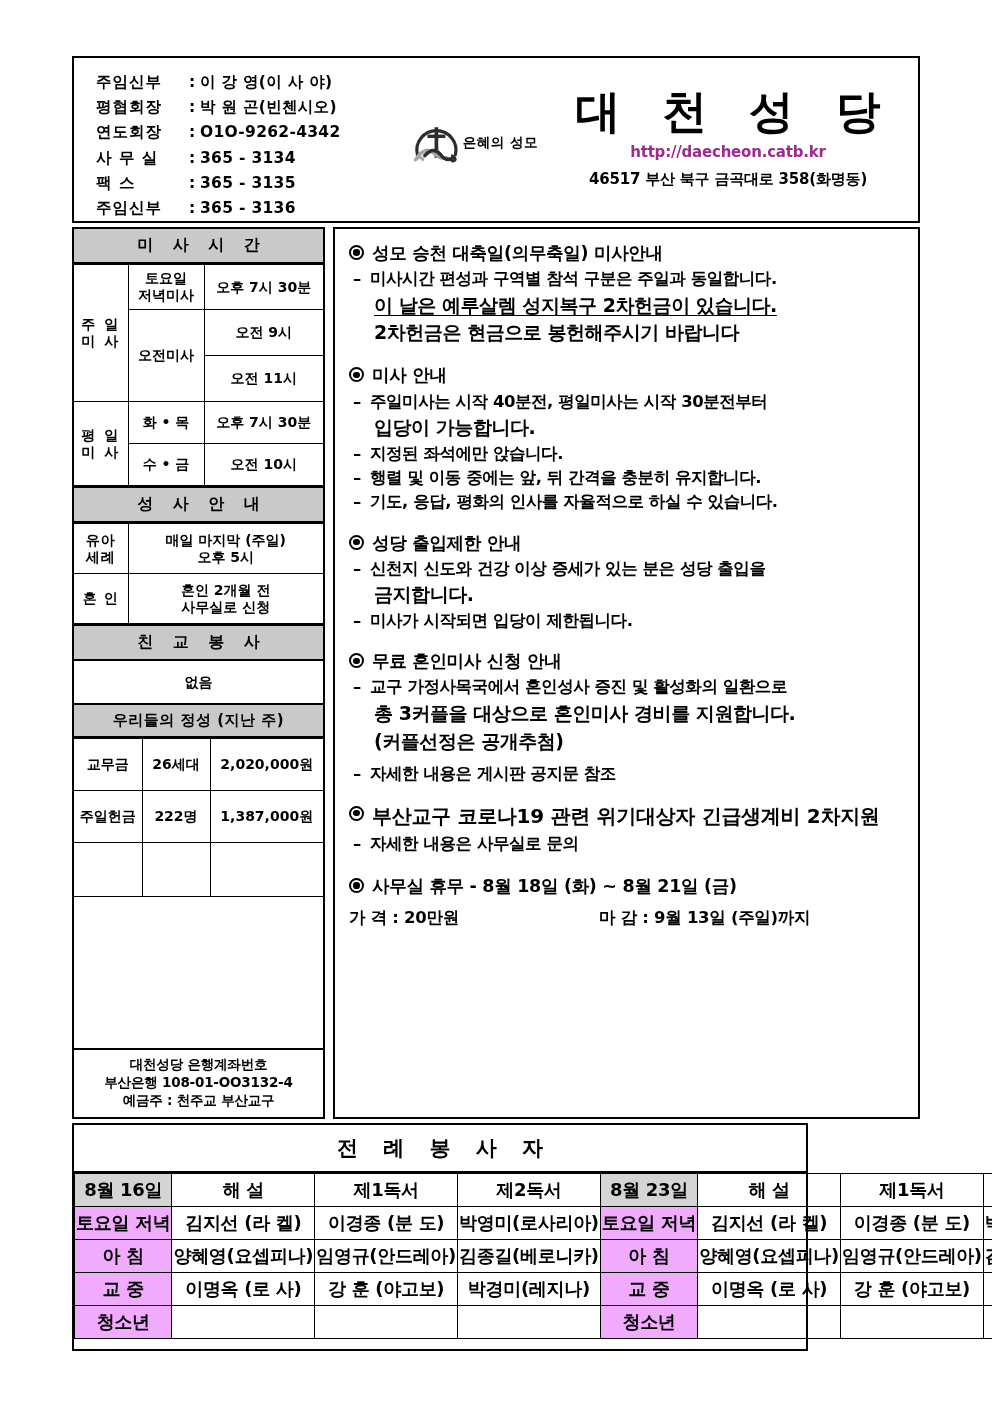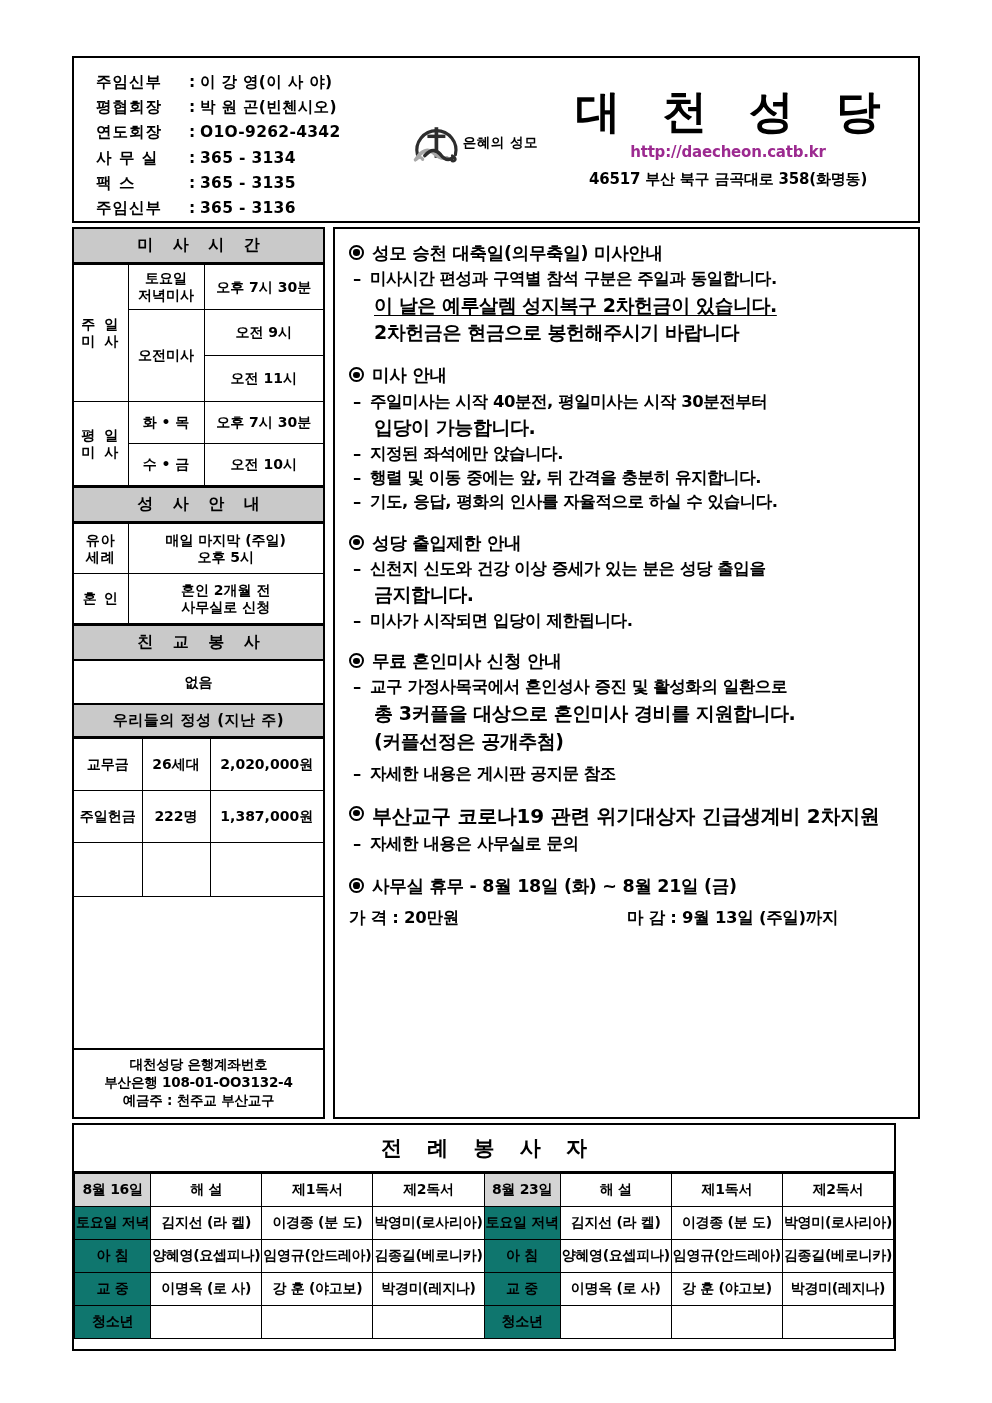--- a/index.html
+++ b/index.html
@@ -138,49 +138,49 @@
   }
   .dash { flex: none; width: 17px; }
   .ann-cont {
     font-size: 19px; font-weight: 700;
     letter-spacing: -0.45px; line-height: 1.47;
     padding-left: 25px;
   }
   .ann-cont.underline { text-decoration: underline; text-underline-offset: 3px; }
   .price-row {
     display: flex; margin-top: 4px;
-    font-size: 16.5px; font-weight: 700; letter-spacing: -0.3px; gap: 28px;
+    font-size: 16.5px; font-weight: 700; letter-spacing: -0.3px;
   }
   .price-left { width: 250px; flex: none; }
 
   
   .bottom-box {
     position: absolute; left: 72px; top: 1123px;
-    width: 824px; height: 228px;
+    width: 736px; height: 228px;
     border: 2px solid #000;
   }
   .bt-title {
     text-align: center; font-size: 21px; font-weight: 700;
     letter-spacing: 9px; padding: 9px 0 9px 9px;
     border-bottom: 2px solid #000;
   }
   table.bt-table { width: 100%; border-collapse: collapse; }
   table.bt-table td {
     border: 1px solid #000;
     text-align: center; vertical-align: middle;
-    font-size: 14px; font-weight: 700;
+    font-size: 18px; font-weight: 700;
     height: 33px; padding: 2px 1px;
     letter-spacing: -0.3px; white-space: nowrap;
   }
   td.hdr-date {
     background: #d4d4d4; font-size: 14.5px;
     letter-spacing: 0.5px; width: 96px;
   }
   td.hdr-col { font-size: 14.5px; letter-spacing: 1px; }
-  td.row-lbl { background: #0f766e; font-size: 13.5px; letter-spacing: 0.5px; }
+  td.row-lbl { background: #f0abfc; font-size: 13.5px; letter-spacing: 0.5px; }
   td.thick-l { border-left: 2px solid #000; }
 </style>
 </head>
 <body>
 
 <div class="page">
 
   <div class="header-box">
     <div class="header-contact">
       <div class="contact-row">

